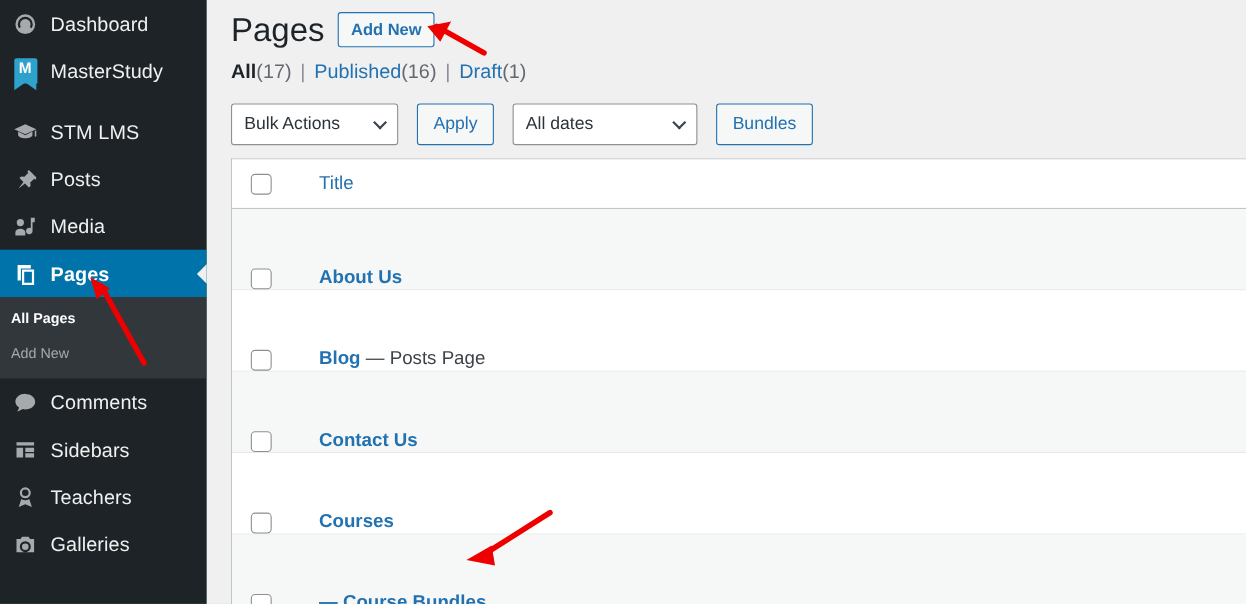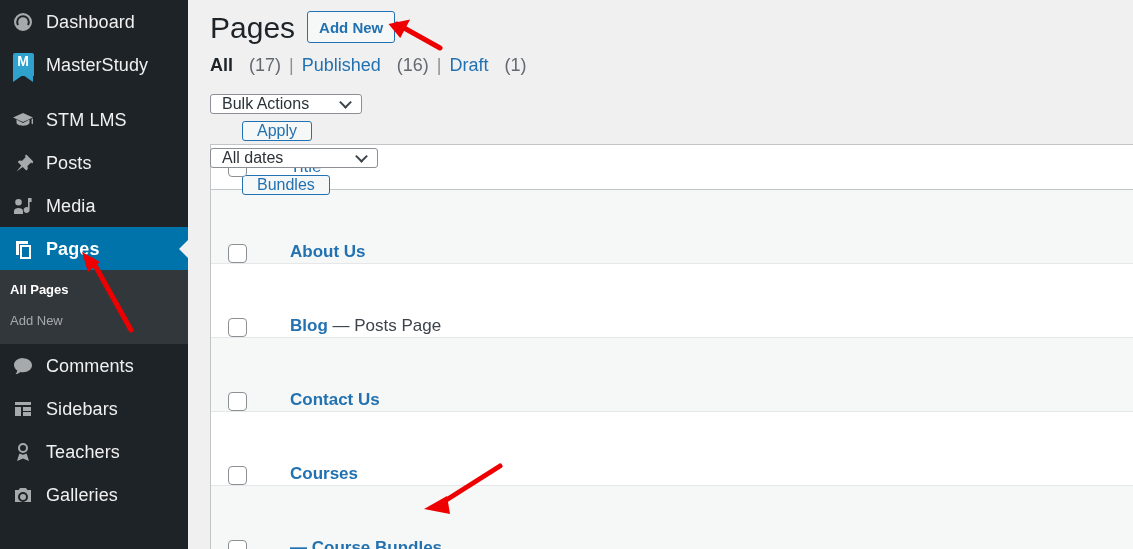--- a/index.html
+++ b/index.html
@@ -125,29 +125,28 @@
 
   #subsubsub {
     display: flex; align-items: center;
     font-size: 18px;
     color: #2271b1;
     height: 30px;
     margin-top: 2px;
   }
   #subsubsub .f-link { cursor: pointer; color: #2271b1; }
   #subsubsub .f-link.current { color: #1d2327; font-weight: 700; cursor: default; }
-  #subsubsub .f-count { color: #646970; margin-left: 16px; }
+  #subsubsub .f-count { color: #646970; margin-left: 0; }
   #subsubsub .f-sep { color: #8c8f94; margin: 0 8px; }
 
   .tablenav {
-    display: flex; align-items: flex-start;
-    gap: 7px;
+    display: flex; align-items: flex-end;
+    gap: 17px;
     height: 38px;
     margin-top: 14px;
-    flex-direction: column;
   }
   .wp-select {
     position: relative;
     display: inline-flex; align-items: center;
     height: 38px;
     min-width: 152px;
     padding: 0 34px 0 11px;
     background: #fff;
     border: 1px solid #8c8f94;
     border-radius: 3px;
@@ -167,21 +166,20 @@
   .wp-btn {
     display: inline-flex; align-items: center; justify-content: center;
     height: 38px;
     padding: 0 14px;
     background: #f6f7f7;
     border: 1px solid #2271b1;
     border-radius: 3px;
     color: #2271b1;
     font-size: 16px;
     cursor: pointer;
-    margin-left: 32px;
   }
 
   
   #pages-table {
     margin-top: 12px;
     width: 924px;
     background: #fff;
     border: 1px solid #c3c4c7;
     border-bottom: none;
     border-right: none;

